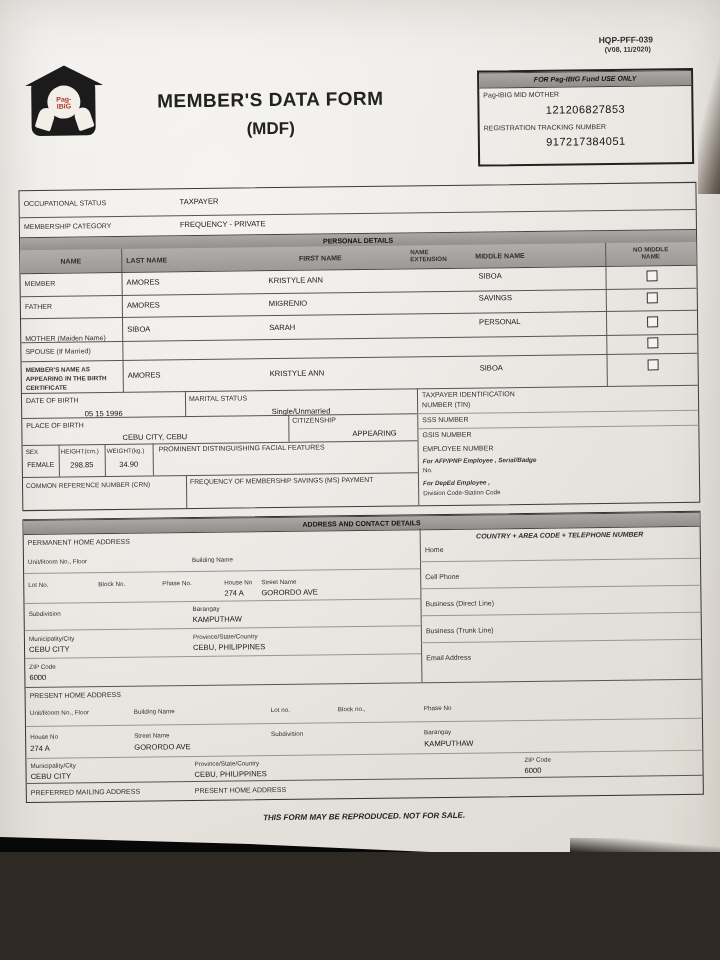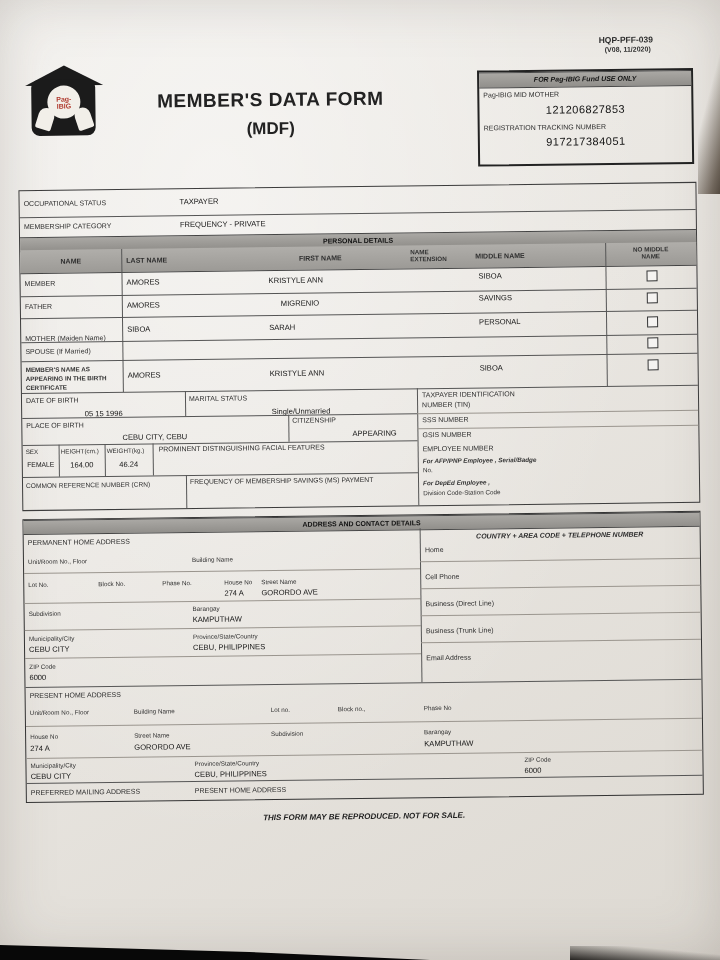--- a/index.html
+++ b/index.html
@@ -1,18 +1,18 @@
 <!DOCTYPE html>
 <html><head>
 <meta charset="utf-8">
 <style>
   html,body{margin:0;padding:0;}
   body{width:720px;height:960px;overflow:hidden;background:#2e2922;
        font-family:"Liberation Sans", sans-serif;}
-  .stage{position:relative;width:720px;height:960px;overflow:hidden;}
+  .stage{position:relative;width:720px;height:852px;overflow:hidden;}
   .paper{position:absolute;left:-6px;top:-6px;width:734px;height:968px;
          background:
            radial-gradient(ellipse at 30% 20%, rgba(255,255,255,.45), rgba(255,255,255,0) 60%),
            linear-gradient(150deg,#f0eeea 0%,#e9e6e1 45%,#ddd9d2 100%);
          box-shadow:inset 0 0 60px rgba(90,80,70,.25);}
   .content{position:absolute;left:6px;top:6px;width:720px;height:960px;
            transform:rotate(-0.7deg);transform-origin:360px 480px;color:#222;}
   span{position:absolute;white-space:nowrap;}
   .pre{white-space:pre-line;}
   .lbl{font-size:7px;color:#2e2e2e;}
@@ -116,21 +116,21 @@
       <span class="lbl" style="left:4px;top:89px;">MEMBER</span>
       <span class="val" style="left:106px;top:88px;">AMORES</span>
       <span class="val" style="left:248px;top:88px;">KRISTYLE ANN</span>
       <span class="val" style="left:392px;top:88px;"></span>
       <span class="val" style="left:458px;top:86px;">SIBOA</span>
       <div class="chk" style="left:626px;top:87px;"></div>
       <div class="hline" style="left:0;top:105px;width:676px;"></div>
 
       <span class="lbl" style="left:4px;top:112px;">FATHER</span>
       <span class="val" style="left:106px;top:111px;">AMORES</span>
-      <span class="val" style="left:248px;top:111px;margin-left:12px;">MIGRENIO</span>
+      <span class="val" style="left:248px;top:111px;">MIGRENIO</span>
       <span class="val" style="left:392px;top:111px;"></span>
       <span class="val" style="left:458px;top:108px;">SAVINGS</span>
       <div class="chk" style="left:626px;top:109px;"></div>
       <div class="hline" style="left:0;top:127px;width:676px;"></div>
 
       <span class="lbl" style="left:4px;top:144px;">MOTHER (Maiden Name)</span>
       <span class="val" style="left:106px;top:135px;">SIBOA</span>
       <span class="val" style="left:248px;top:135px;">SARAH</span>
       <span class="val" style="left:392px;top:135px;"></span>
       <span class="val" style="left:458px;top:132px;">PERSONAL</span>
@@ -164,22 +164,22 @@
       <span class="val" style="left:100px;top:243px;">CEBU CITY, CEBU</span>
       <div class="vline" style="left:266px;top:227px;height:27px;"></div>
       <span class="lbl" style="left:270px;top:229px;">CITIZENSHIP</span>
       <span class="val" style="left:330px;top:242px;">APPEARING</span>
       <div class="hline" style="left:0;top:254px;width:395px;"></div>
 
       <span class="lbl6" style="left:3px;top:257px;">SEX</span>
       <span class="lbl6" style="left:38px;top:257px;">HEIGHT(cm.)</span>
       <span class="lbl6" style="left:84px;top:257px;">WEIGHT(kg.)</span>
       <span class="val ctr" style="left:0;top:270px;width:36px;font-size:6.8px;">FEMALE</span>
-      <span class="val ctr" style="left:36px;top:270px;width:46px;">164.00</span>
-      <span class="val ctr" style="left:82px;top:270px;width:48px;">46.24</span>
+      <span class="val ctr" style="left:36px;top:270px;width:46px;">298.85</span>
+      <span class="val ctr" style="left:82px;top:270px;width:48px;">34.90</span>
       <div class="vline" style="left:36px;top:254px;height:32px;"></div>
       <div class="vline" style="left:82px;top:254px;height:32px;"></div>
       <div class="vline" style="left:130px;top:254px;height:32px;"></div>
       <span class="lbl" style="left:136px;top:256px;">PROMINENT DISTINGUISHING FACIAL FEATURES</span>
       <div class="hline" style="left:0;top:286px;width:395px;"></div>
 
       <span class="lbl6" style="left:3px;top:291px;font-size:6.6px;">COMMON REFERENCE NUMBER (CRN)</span>
       <div class="vline" style="left:163px;top:286px;height:33px;"></div>
       <span class="lbl" style="left:167px;top:289px;font-size:6.8px;">FREQUENCY OF MEMBERSHIP SAVINGS (MS) PAYMENT</span>
 

